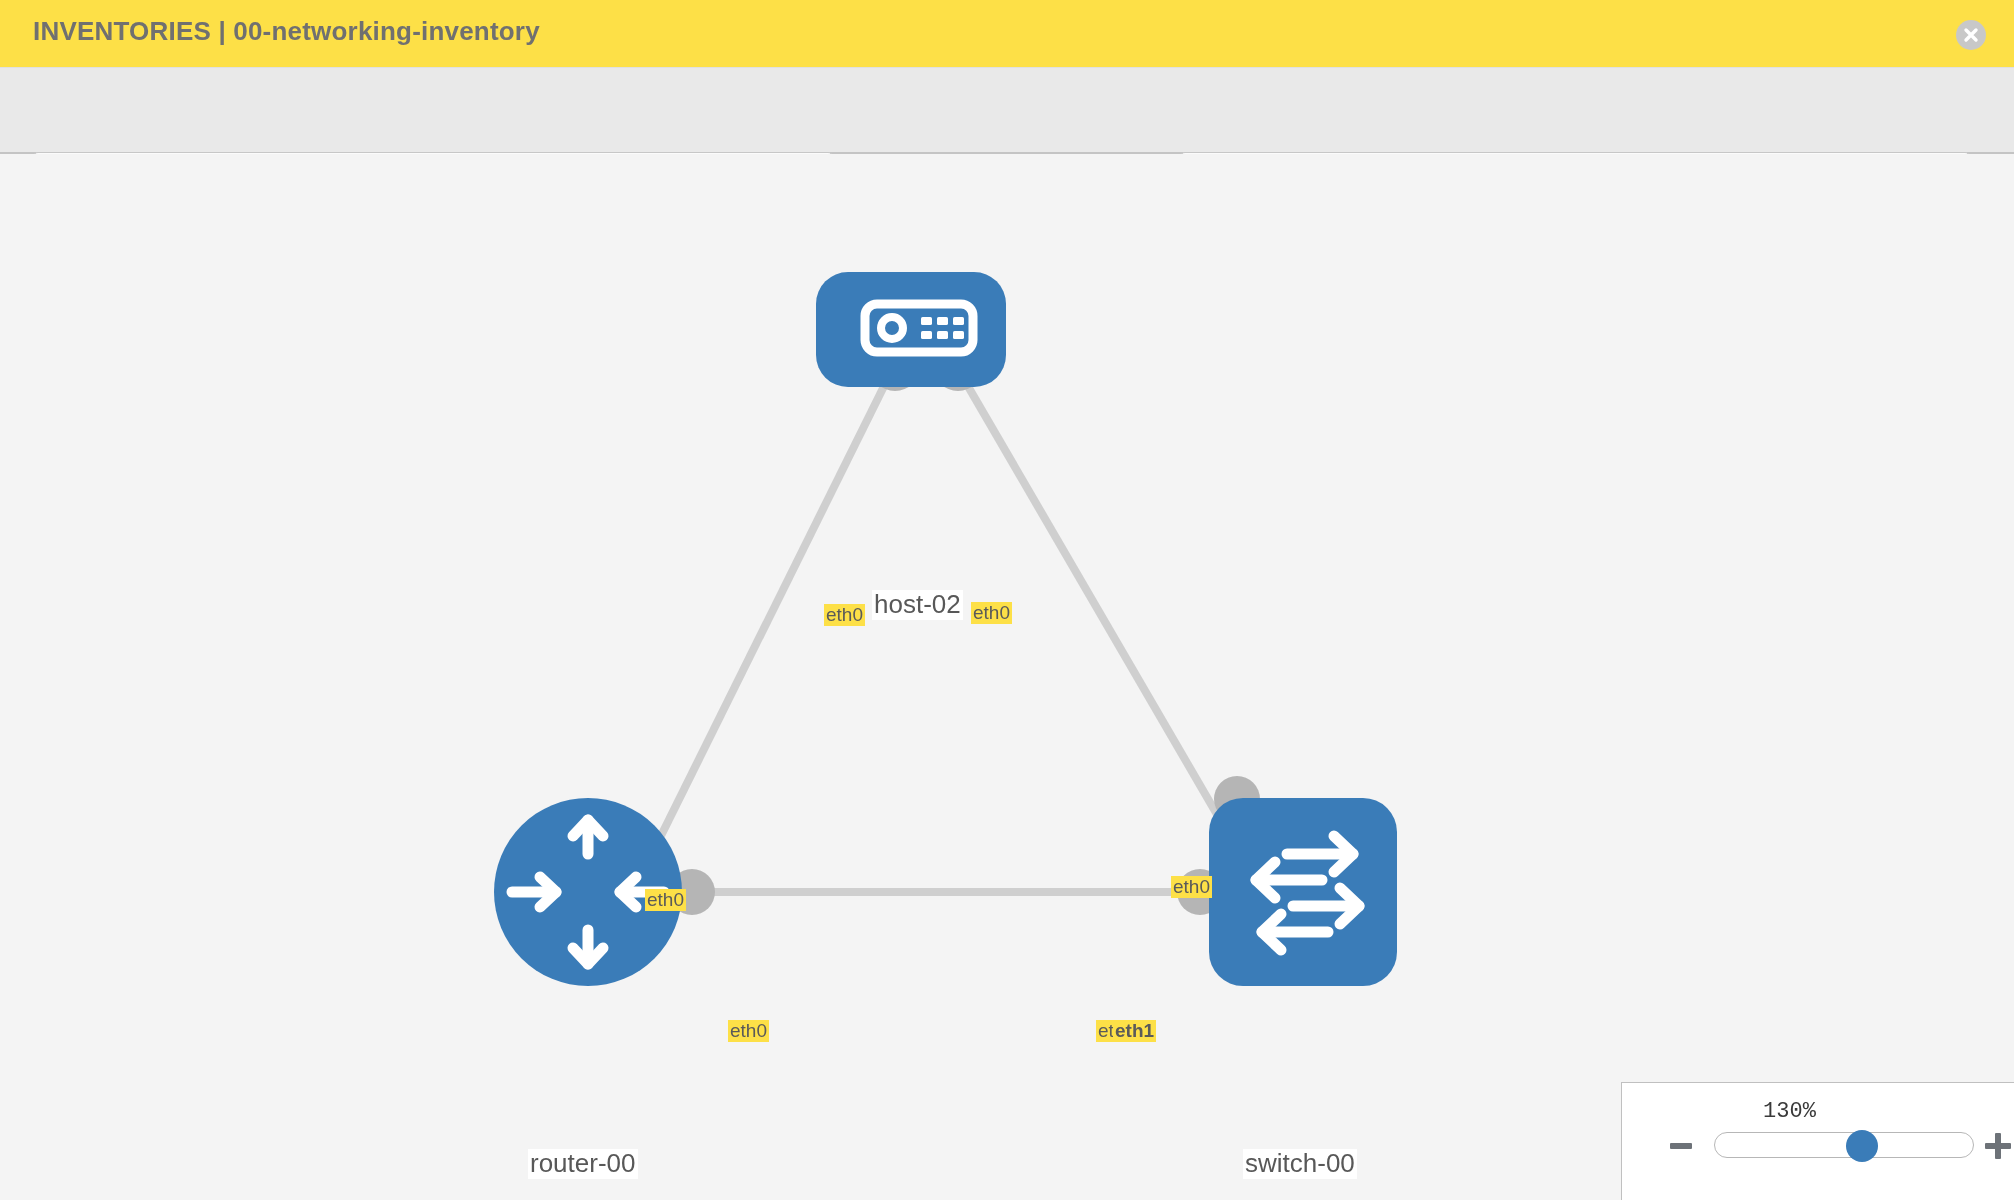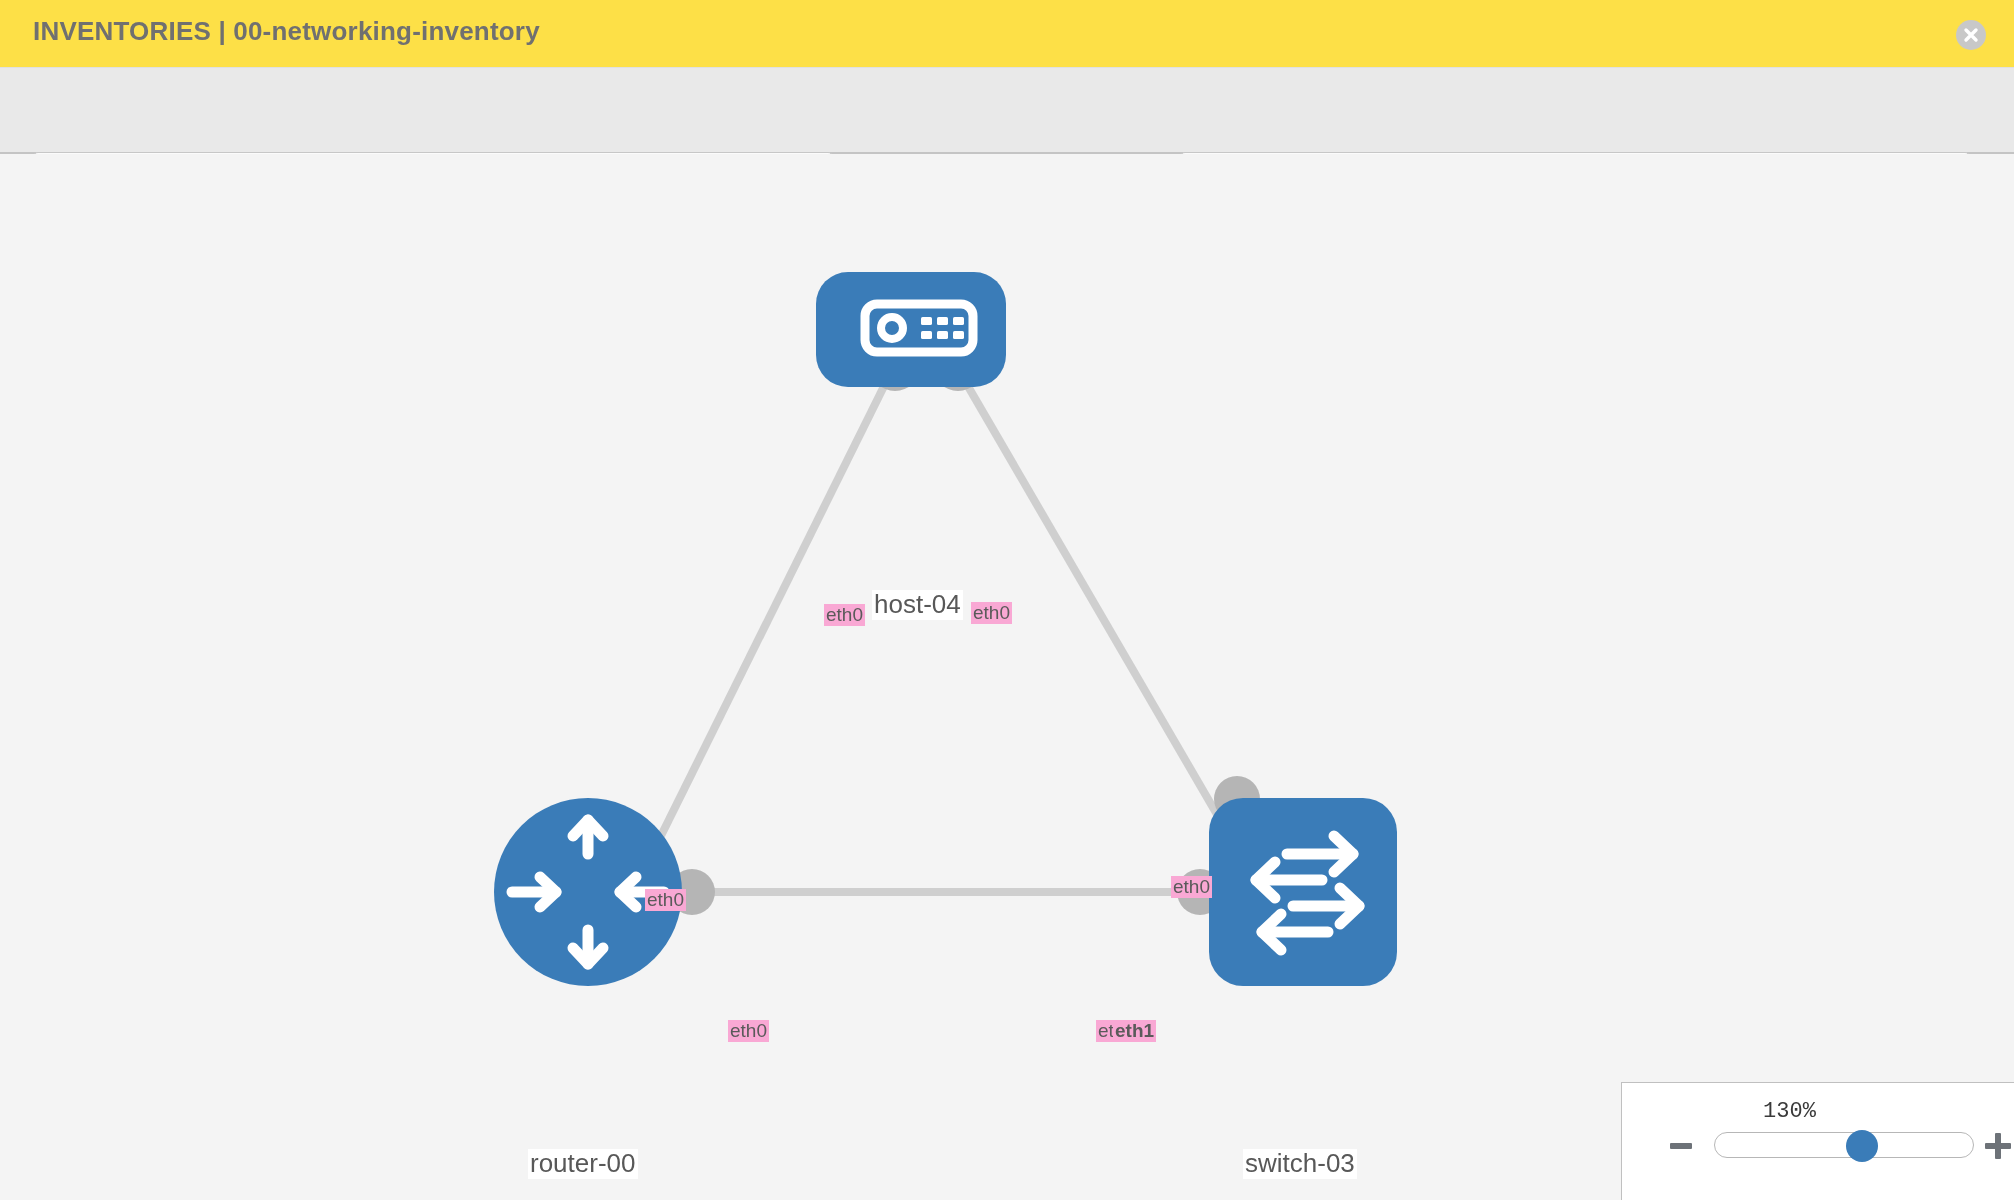--- a/index.html
+++ b/index.html
@@ -132,21 +132,21 @@
     position: absolute;
     background: #ffffff;
     color: #585858;
     font-size: 26px;
     white-space: nowrap;
     padding: 0 2px;
     line-height: 1.15;
   }
   .iface-label {
     position: absolute;
-    background: #f9a8d4;
+    background: #fde047;
     color: #5a5a5a;
     font-size: 19px;
     white-space: nowrap;
     padding: 0 2px;
     line-height: 1.15;
   }
 
   
   .zoom-panel {
     position: absolute;
@@ -326,23 +326,23 @@
     </svg>
 
     <span class="iface-label" style="left:824px; top:450px;">eth0</span>
     <span class="iface-label" style="left:971px; top:448px;">eth0</span>
     <span class="iface-label" style="left:645px; top:735px;">eth0</span>
     <span class="iface-label" style="left:1171px; top:722px;">eth0</span>
     <span class="iface-label" style="left:728px; top:866px;">eth0</span>
     <span class="iface-label" style="left:1096px; top:866px;">eth0</span>
     <span class="iface-label" style="left:1113px; top:866px;font-weight:bold;">eth1</span>
 
-    <span class="node-label" style="left:872px; top:436px;">host-04</span>
+    <span class="node-label" style="left:872px; top:436px;">host-02</span>
     <span class="node-label" style="left:528px; top:995px;">router-00</span>
-    <span class="node-label" style="left:1243px; top:995px;">switch-03</span>
+    <span class="node-label" style="left:1243px; top:995px;">switch-00</span>
 
     <div class="zoom-panel" style="left:1621px; top:928px;font-family:Liberation Mono, monospace;">
       <div class="zoom-value">130%</div>
       <div class="zoom-minus"></div>
       <div class="zoom-slider"></div>
       <div class="zoom-thumb"></div>
       <div class="zoom-plus"></div>
     </div>
 
   </div>

